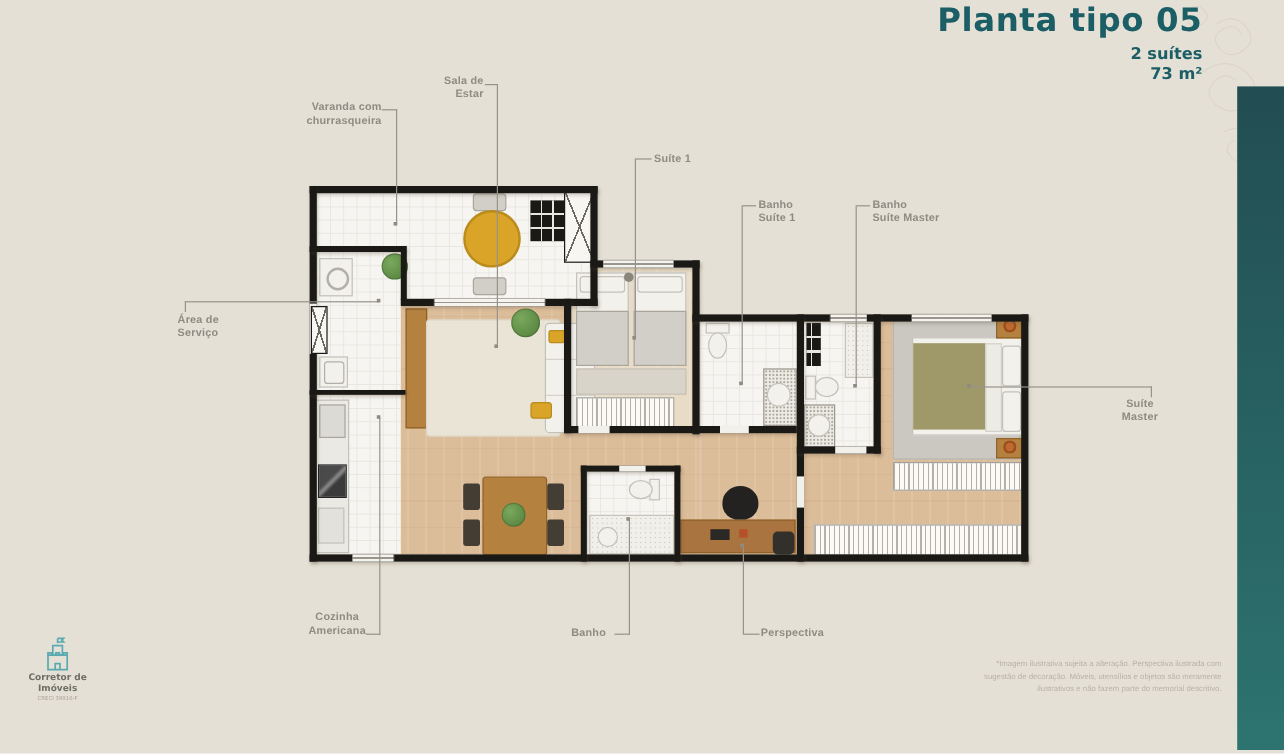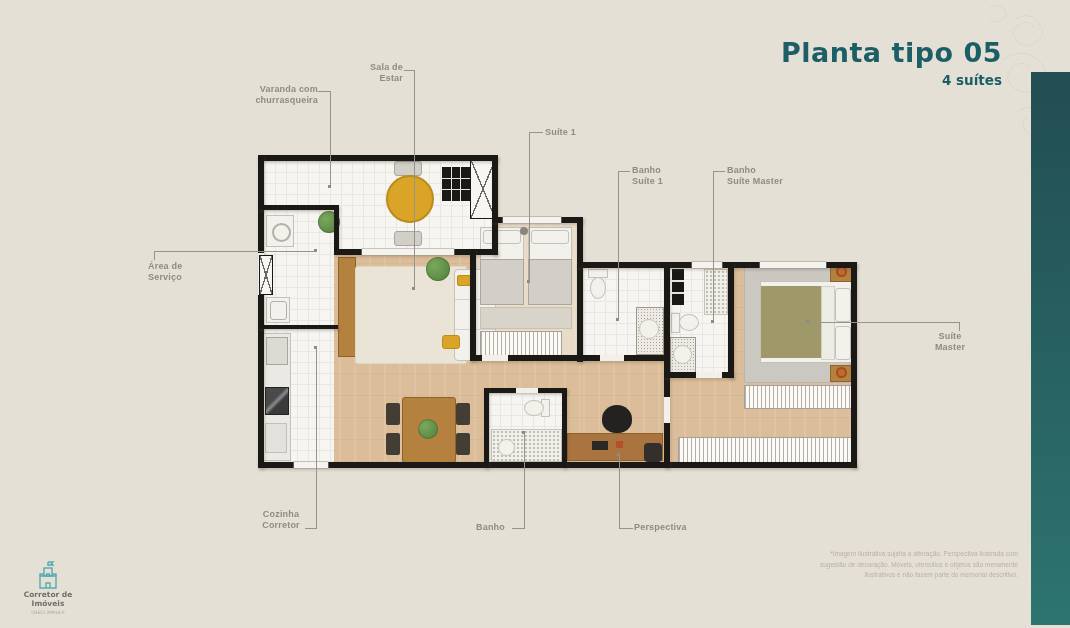--- a/index.html
+++ b/index.html
@@ -75,24 +75,25 @@
   <svg class="abs" style="right:0;top:0;width:86px;height:185px;opacity:.75" viewBox="0 0 86 185">
     <g fill="none" stroke="#d8d2c5" stroke-width="1">
       <path d="M30 20 q14 -10 24 2 q10 12 -2 20 q-12 8 -20 -2 q-8 -10 4 -16 q10 -5 14 4"></path>
       <path d="M18 60 q20 -14 36 0 q14 12 2 26 q-12 12 -26 2 q-12 -9 -2 -20 q9 -9 18 -1"></path>
       <path d="M36 110 q16 -8 26 4 q8 10 -2 18 q-11 8 -19 -2 q-6 -8 3 -13"></path>
       <path d="M52 150 q12 -6 20 3 q6 8 -3 14 q-9 6 -15 -2"></path>
       <path d="M6 8 q8 -6 14 1 q5 6 -2 11 q-8 5 -12 -2"></path>
     </g>
   </svg>
 
-  <div class="abs" style="right:68px;top:4px;width:320px;margin-top:35px;">
+  <div class="abs" style="right:68px;top:4px;width:320px;">
     <div class="title">Planta tipo 05</div>
     <div class="spec">
-      <div>4 suítes</div>
+      <div>2 suítes</div>
+      <div>73 m²</div>
     </div>
   </div>
 
   <div class="abs bar" style="left:1031px;top:72px;width:39px;height:553px;"></div>
 
   <div class="abs" style="left:258px;top:155px;width:600px;height:313px;">
 
     <div class="wood" style="left:6px;top:94px;width:319px;height:213px;"></div>
     <div class="wood" style="left:325px;top:200px;width:145px;height:107px;"></div>
     <div class="wood" style="left:411px;top:107px;width:182px;height:200px;"></div>
@@ -259,40 +260,40 @@
   <div class="lh" style="left:154px;top:251px;width:162px;"></div>
   <div class="ldot" style="left:314px;top:249px;"></div>
 
   <div class="lbl" style="left:928px;top:331px;width:44px;text-align:center;">Suíte
 Master</div>
   <div class="lh" style="left:808px;top:322px;width:152px;"></div>
   <div class="lv" style="left:959px;top:322px;height:9px;"></div>
   <div class="ldot" style="left:806px;top:320px;"></div>
 
   <div class="lbl" style="left:250px;top:509px;width:62px;text-align:center;">Cozinha
-Corretor</div>
+Americana</div>
   <div class="lh" style="left:305px;top:528px;width:12px;"></div>
   <div class="lv" style="left:316px;top:348px;height:181px;"></div>
   <div class="ldot" style="left:314px;top:346px;"></div>
 
   <div class="lbl" style="left:476px;top:522px;width:35px;">Banho</div>
   <div class="lh" style="left:512px;top:528px;width:13px;"></div>
   <div class="lv" style="left:524px;top:433px;height:96px;"></div>
   <div class="ldot" style="left:522px;top:431px;"></div>
 
   <div class="lbl" style="left:634px;top:522px;width:62px;">Perspectiva</div>
   <div class="lh" style="left:620px;top:528px;width:13px;"></div>
   <div class="lv" style="left:619px;top:455px;height:74px;"></div>
   <div class="ldot" style="left:617px;top:453px;"></div>
 
   <div class="disclaimer" style="right:52px;top:549px;width:300px;">*Imagem ilustrativa sujeita a alteração. Perspectiva ilustrada com
 sugestão de decoração. Móveis, utensílios e objetos são meramente
 ilustrativos e não fazem parte do memorial descritivo.</div>
 
-  <div class="abs" style="left:13px;top:560px;width:70px;">
+  <div class="abs" style="left:13px;top:530px;width:70px;">
     <svg style="display:block;margin:0 auto;" width="24" height="30" viewBox="0 0 24 30">
       <g fill="none" stroke="#58aab0" stroke-width="1.4">
         <path d="M12 2 v4"></path>
           <path d="M12 2 h5 l-1.5 1.5 L17 5 h-5"></path>
         <rect x="8" y="8" width="8" height="8"></rect>
         <path d="M4 16 h16 v12 h-16 z"></path>
         <path d="M4 16 v-2 h3 v2 M10.5 16 v-2 h3 v2 M17 16 v-2 h3 v2"></path>
         <path d="M10 28 v-5 h4 v5"></path>
       </g>
     </svg>

